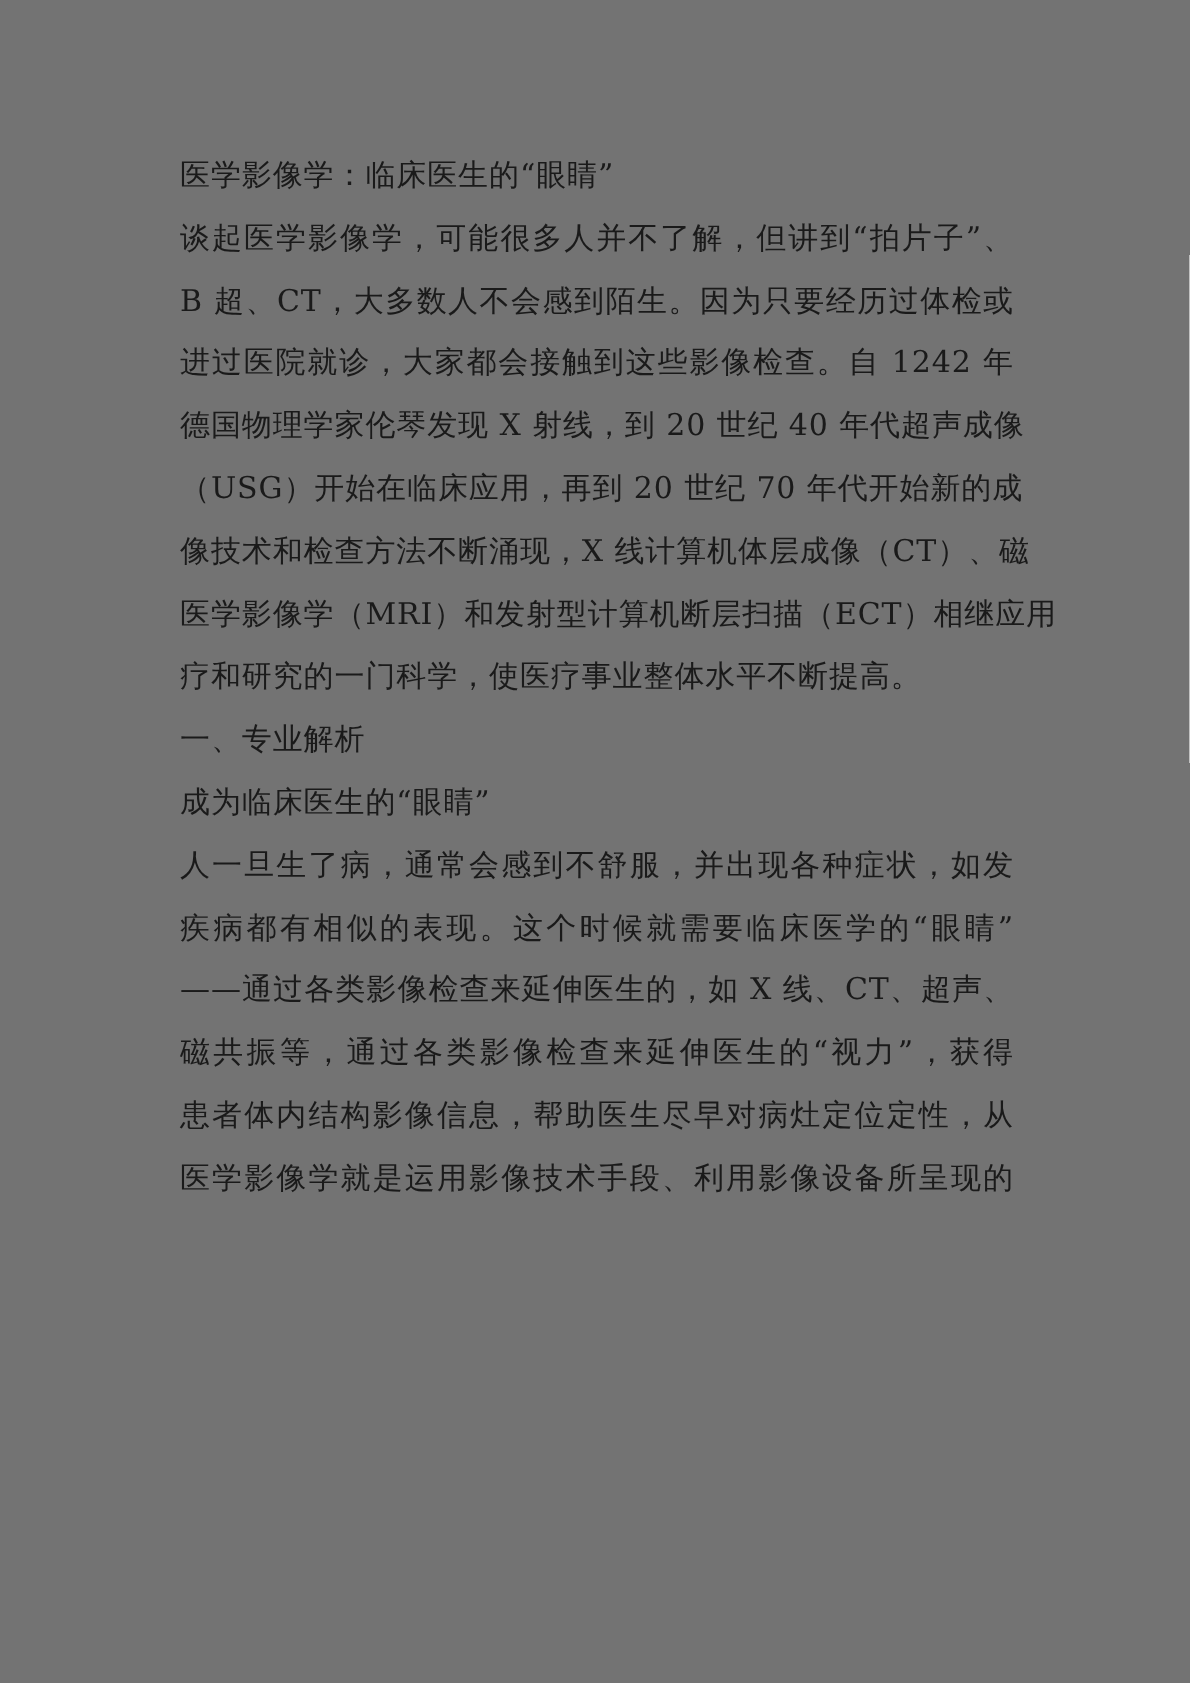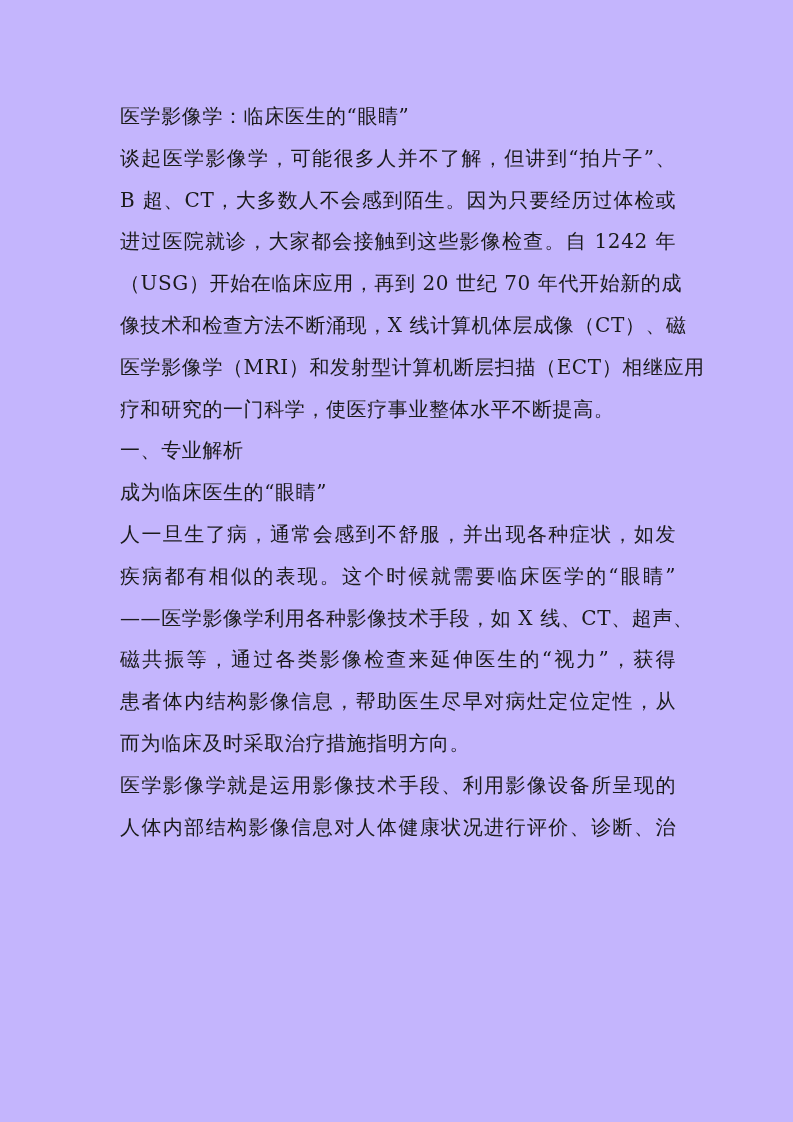--- a/index.html
+++ b/index.html
@@ -12,21 +12,21 @@
       height: 1122px;
       position: relative;
       overflow: hidden;
     }
     .page {
       position: absolute;
       left: 0;
       top: 0;
       width: 793px;
       height: 1122px;
-      background: #c4b5fd;
+      background: #737373;
     }
     .content {
       position: absolute;
       left: 120px;
       top: 96px;
       width: 556px;
       font-family: "DejaVu Serif", "Liberation Serif", serif;
       font-size: 20px;
       color: #1a1a1a;
     }
@@ -47,38 +47,37 @@
 
 <div class="page">
   <div class="content">
 
     <div class="line">医学影像学：临床医生的“眼睛”</div>
 
     <div>
       <div class="line justify">谈起医学影像学，可能很多人并不了解，但讲到“拍片子”、</div>
       <div class="line justify">B 超、CT，大多数人不会感到陌生。因为只要经历过体检或</div>
       <div class="line justify">进过医院就诊，大家都会接触到这些影像检查。自 1242 年</div>
+      <div class="line justify">德国物理学家伦琴发现 X 射线，到 20 世纪 40 年代超声成像</div>
       <div class="line justify">（USG）开始在临床应用，再到 20 世纪 70 年代开始新的成</div>
       <div class="line justify">像技术和检查方法不断涌现，X 线计算机体层成像（CT）、磁</div>
       <div class="line justify">医学影像学（MRI）和发射型计算机断层扫描（ECT）相继应用</div>
       <div class="line">疗和研究的一门科学，使医疗事业整体水平不断提高。</div>
     </div>
 
     <div class="line">一、专业解析</div>
 
     <div class="line">成为临床医生的“眼睛”</div>
 
     <div>
       <div class="line justify">人一旦生了病，通常会感到不舒服，并出现各种症状，如发</div>
       <div class="line justify">疾病都有相似的表现。这个时候就需要临床医学的“眼睛”</div>
-      <div class="line justify">——医学影像学利用各种影像技术手段，如 X 线、CT、超声、</div>
+      <div class="line justify">——通过各类影像检查来延伸医生的，如 X 线、CT、超声、</div>
       <div class="line justify">磁共振等，通过各类影像检查来延伸医生的“视力”，获得</div>
       <div class="line justify">患者体内结构影像信息，帮助医生尽早对病灶定位定性，从</div>
-      <div class="line">而为临床及时采取治疗措施指明方向。</div>
     </div>
 
     <div>
       <div class="line justify">医学影像学就是运用影像技术手段、利用影像设备所呈现的</div>
-      <div class="line justify">人体内部结构影像信息对人体健康状况进行评价、诊断、治</div>
     </div>
 
   </div>
 </div>
 
 </body></html>

